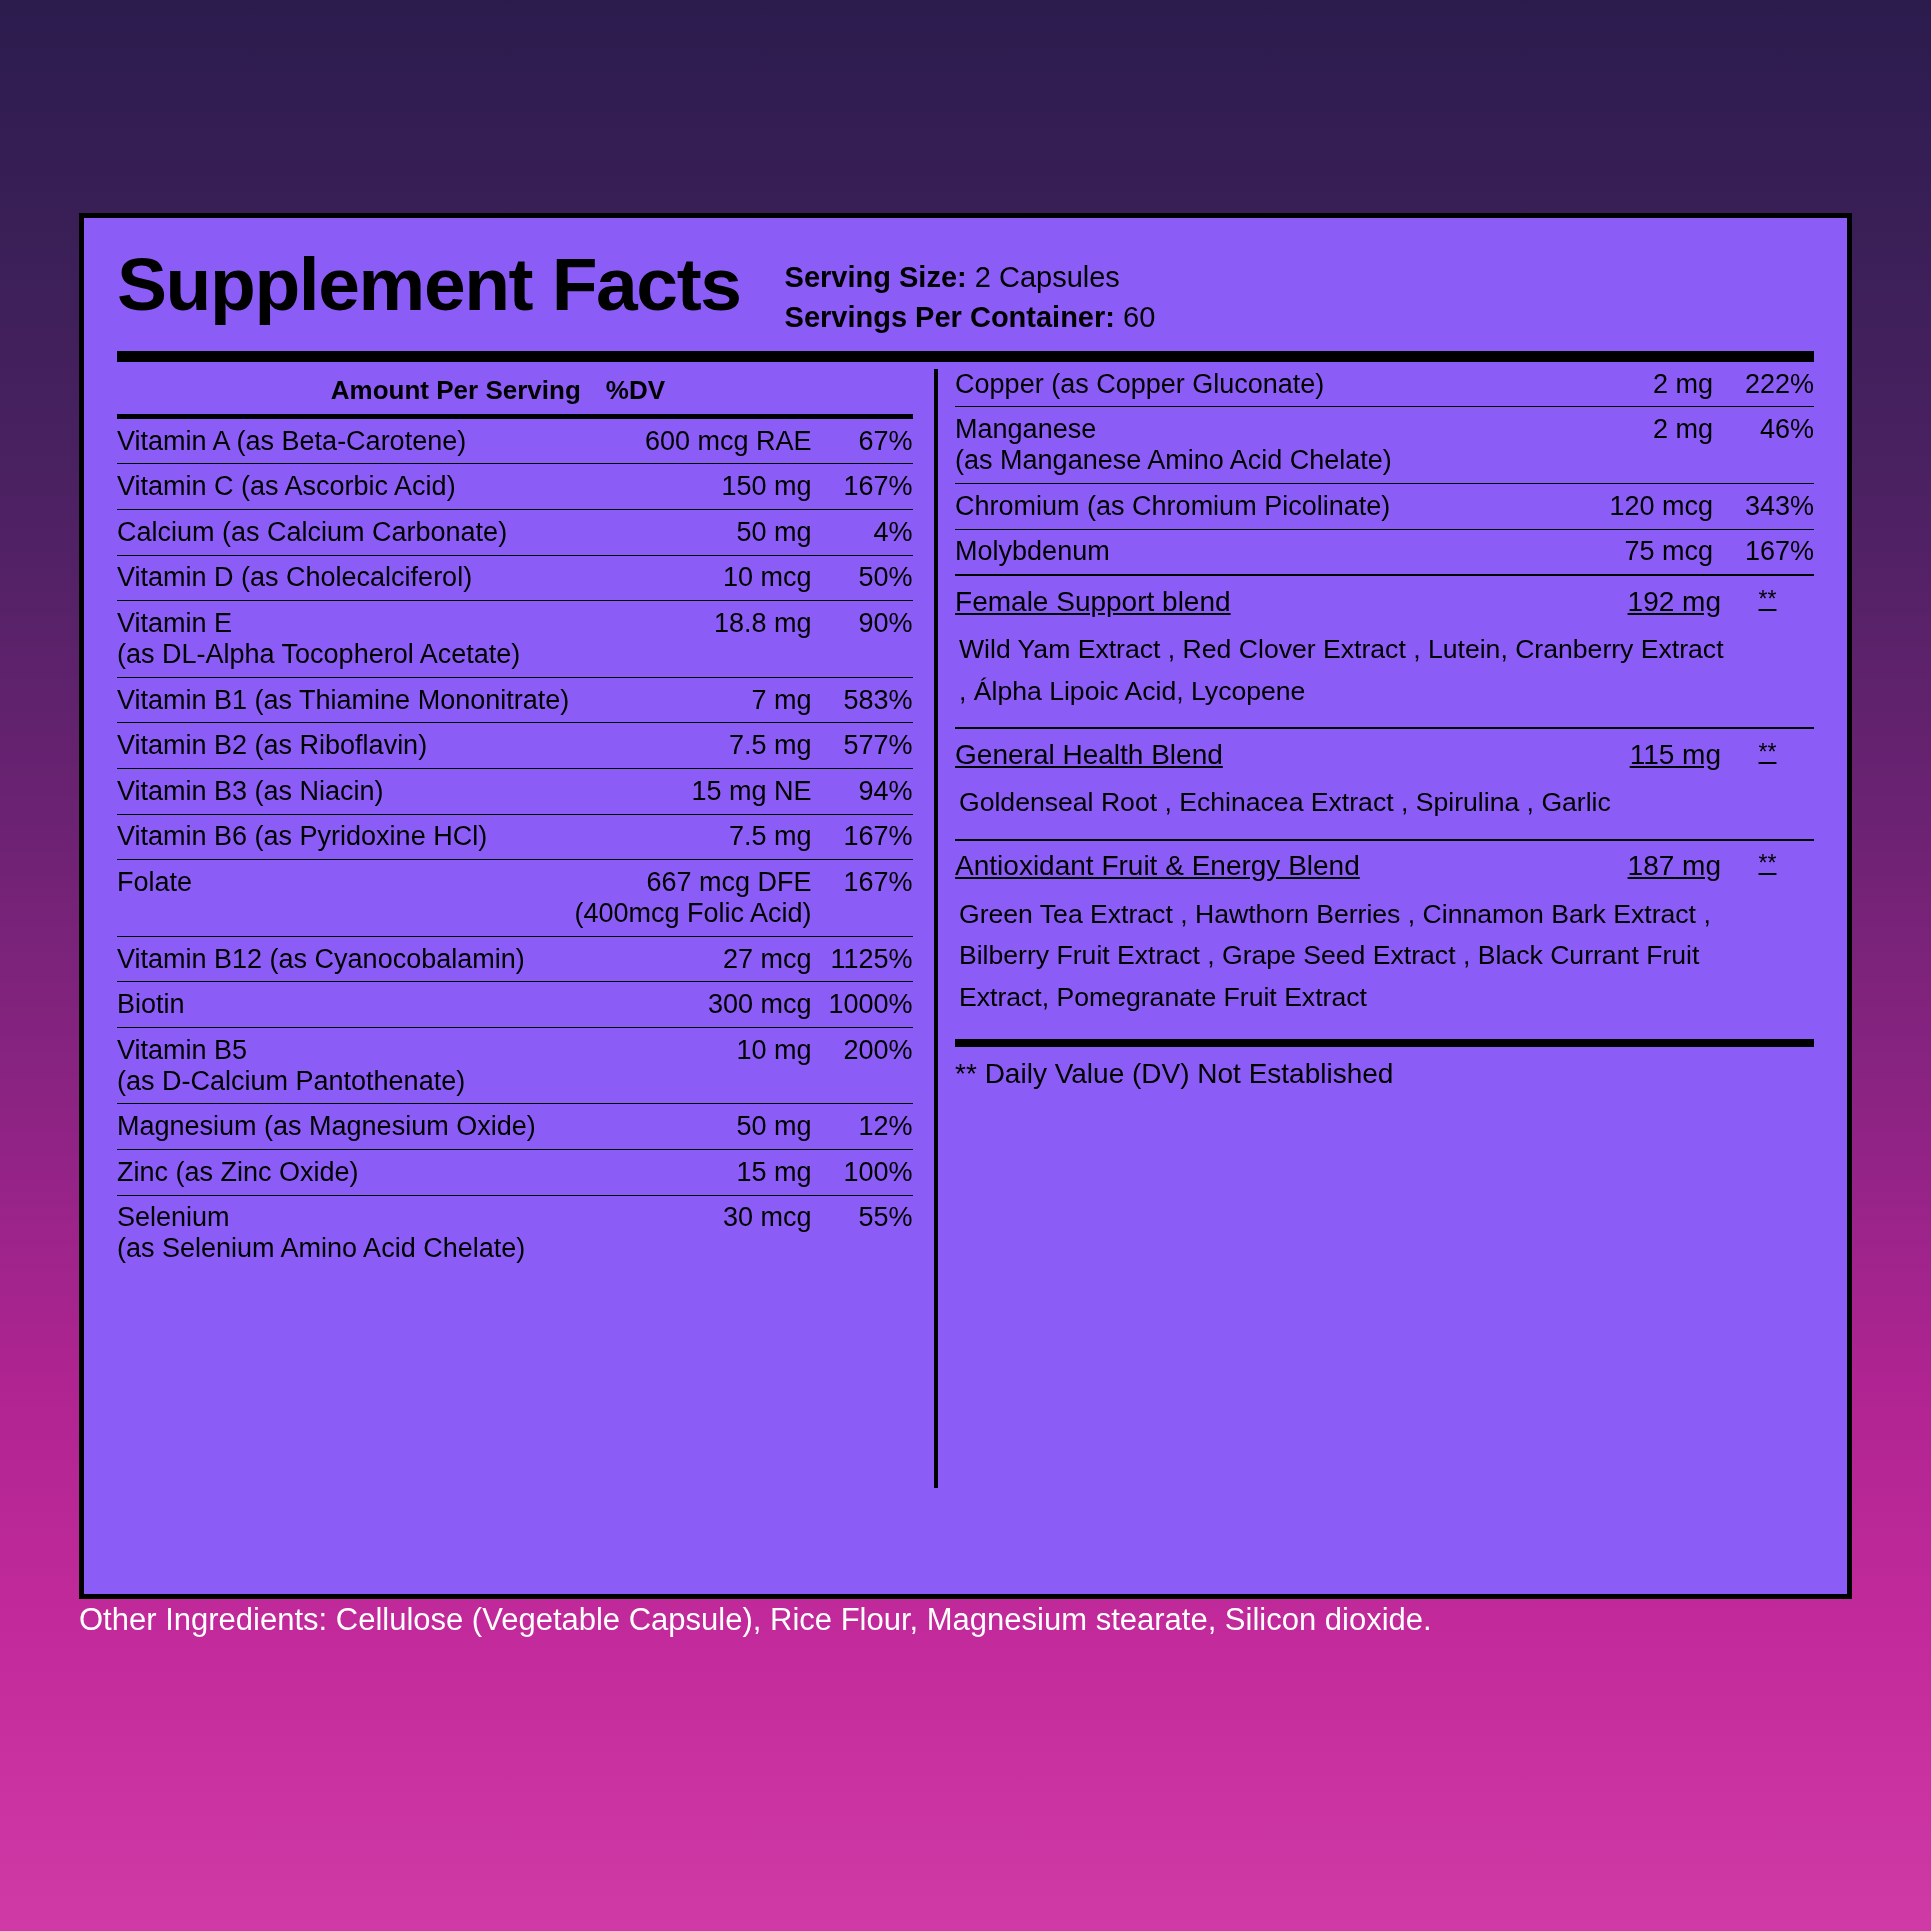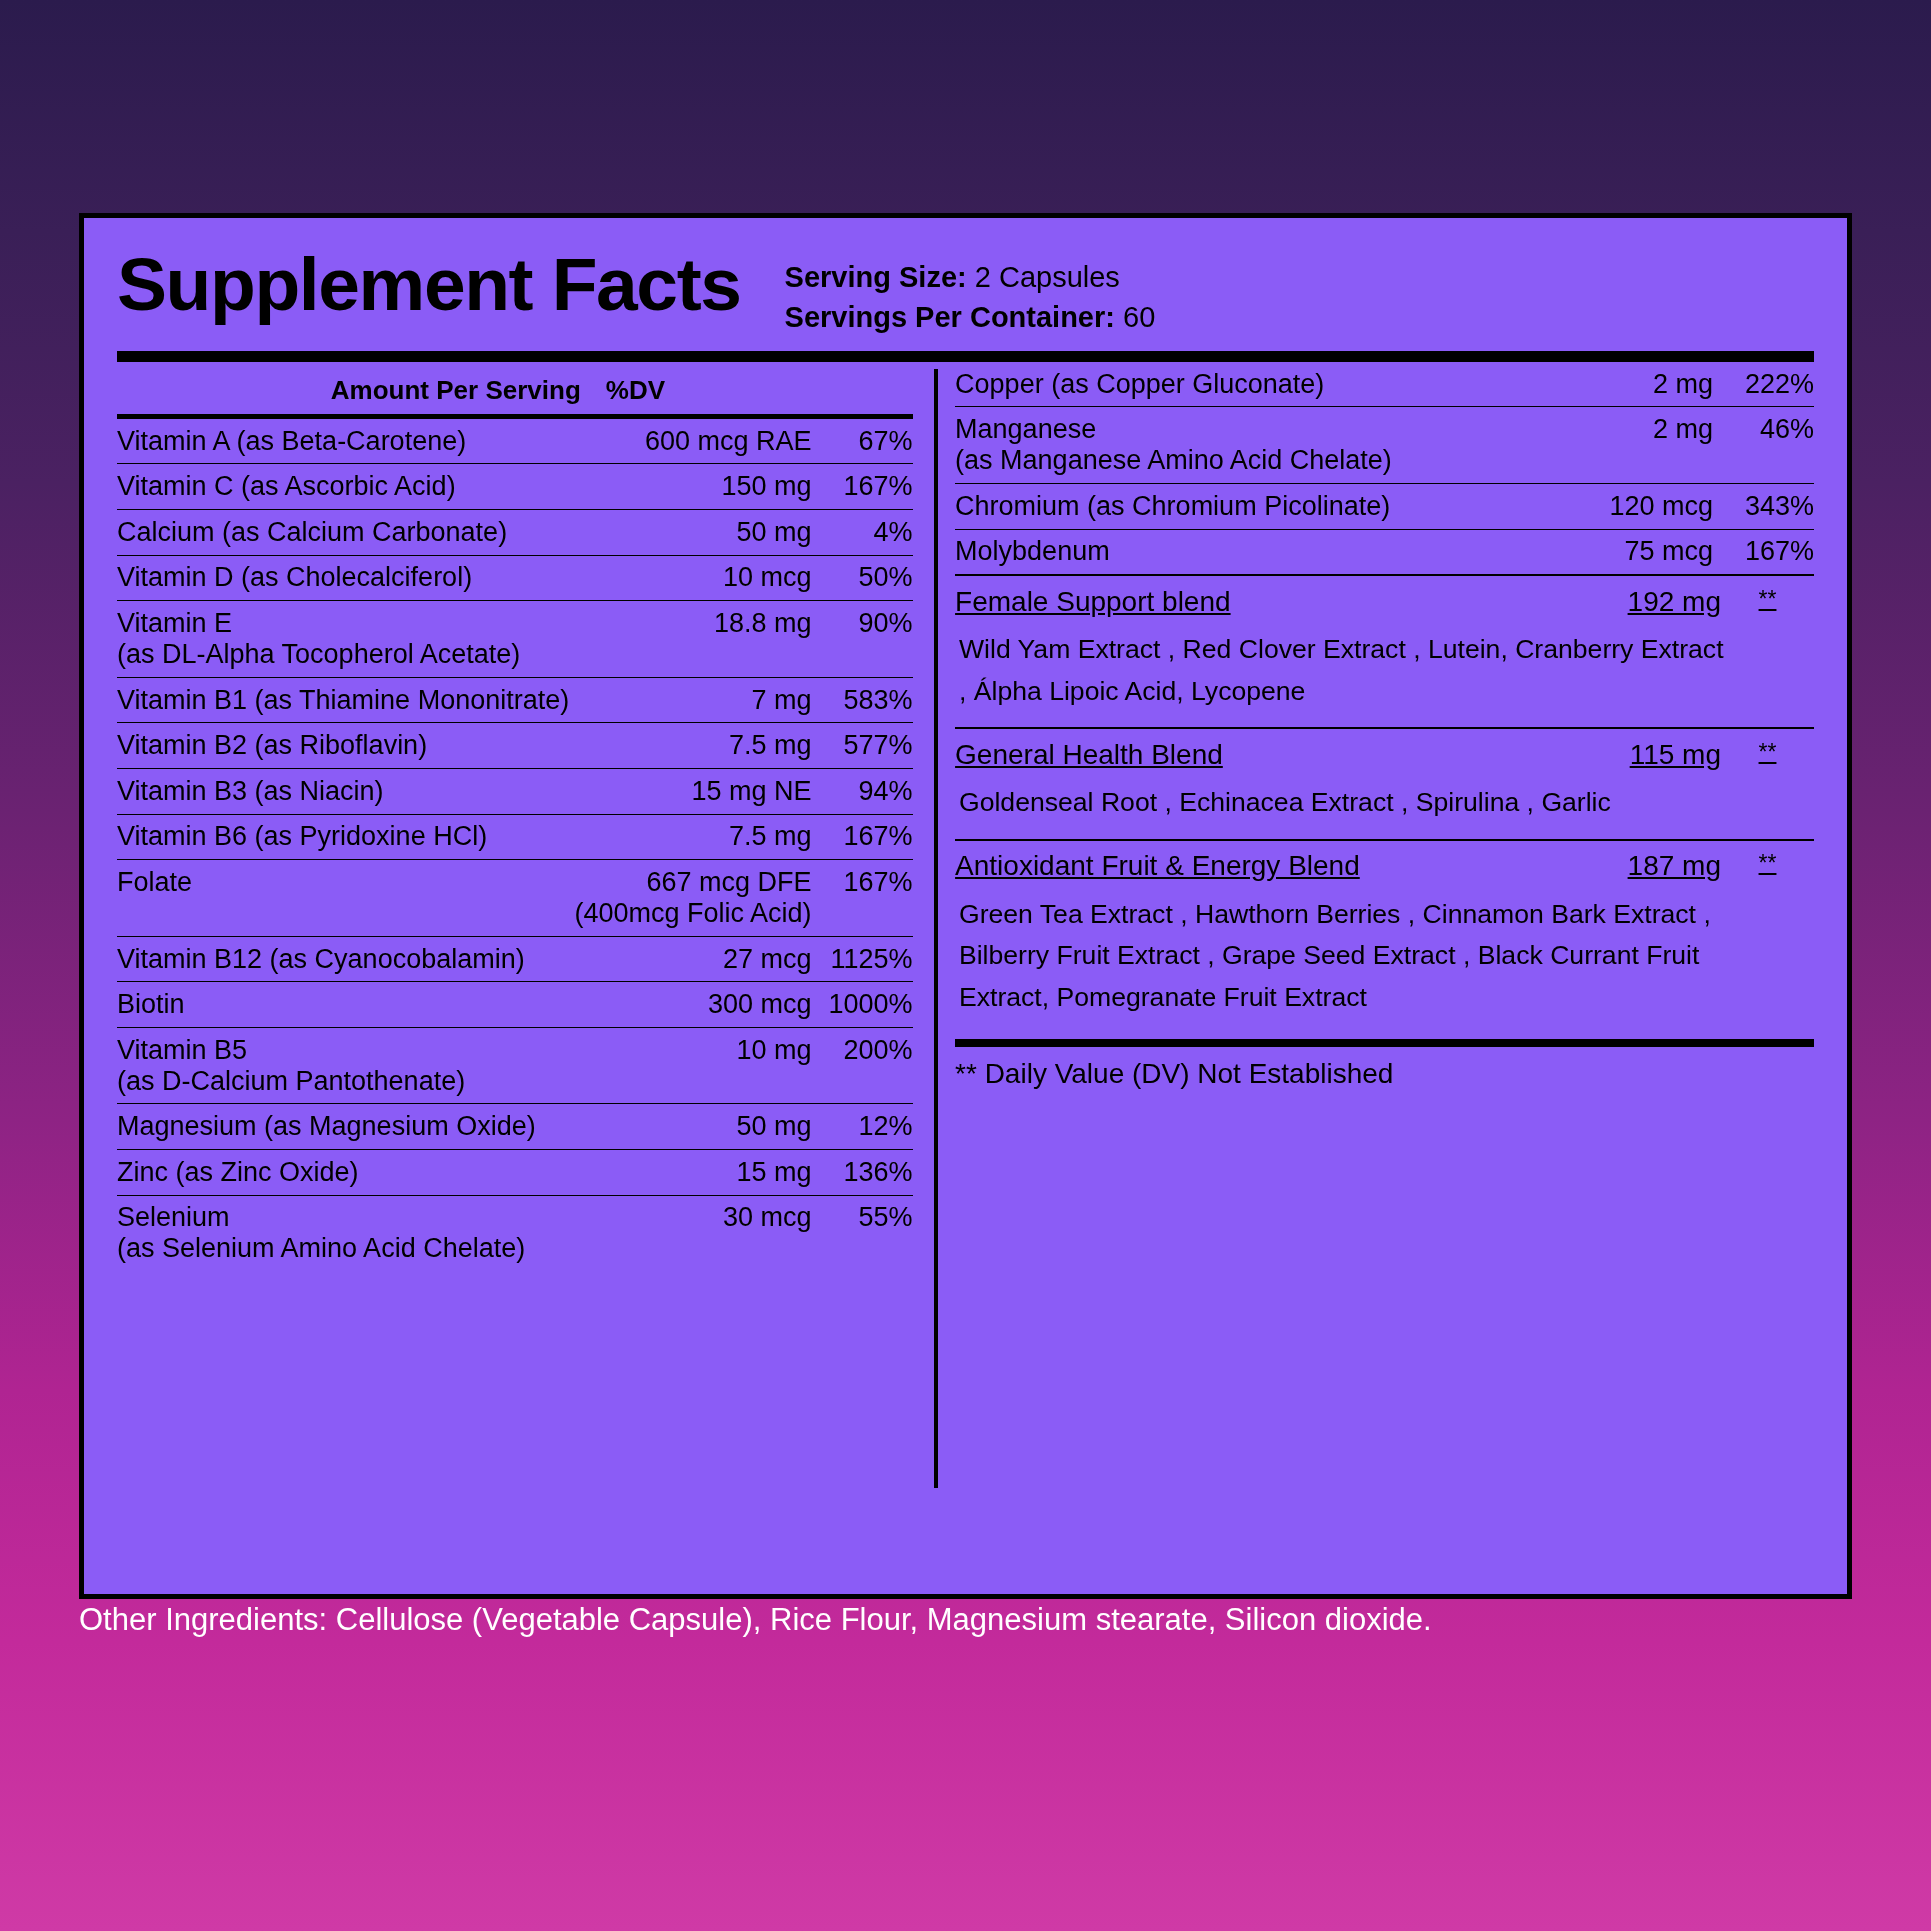--- a/index.html
+++ b/index.html
@@ -270,21 +270,21 @@
               <td class="pdv">200%</td>
             </tr>
             <tr>
               <td class="nm">Magnesium (as Magnesium Oxide)</td>
               <td class="amt">50 mg</td>
               <td class="pdv">12%</td>
             </tr>
             <tr>
               <td class="nm">Zinc (as Zinc Oxide)</td>
               <td class="amt">15 mg</td>
-              <td class="pdv">136%</td>
+              <td class="pdv">100%</td>
             </tr>
             <tr>
               <td class="nm">
                 <span>Selenium</span>
                 <span class="sub">(as Selenium Amino Acid Chelate)</span>
               </td>
               <td class="amt">30 mcg</td>
               <td class="pdv">55%</td>
             </tr>
           </tbody>

